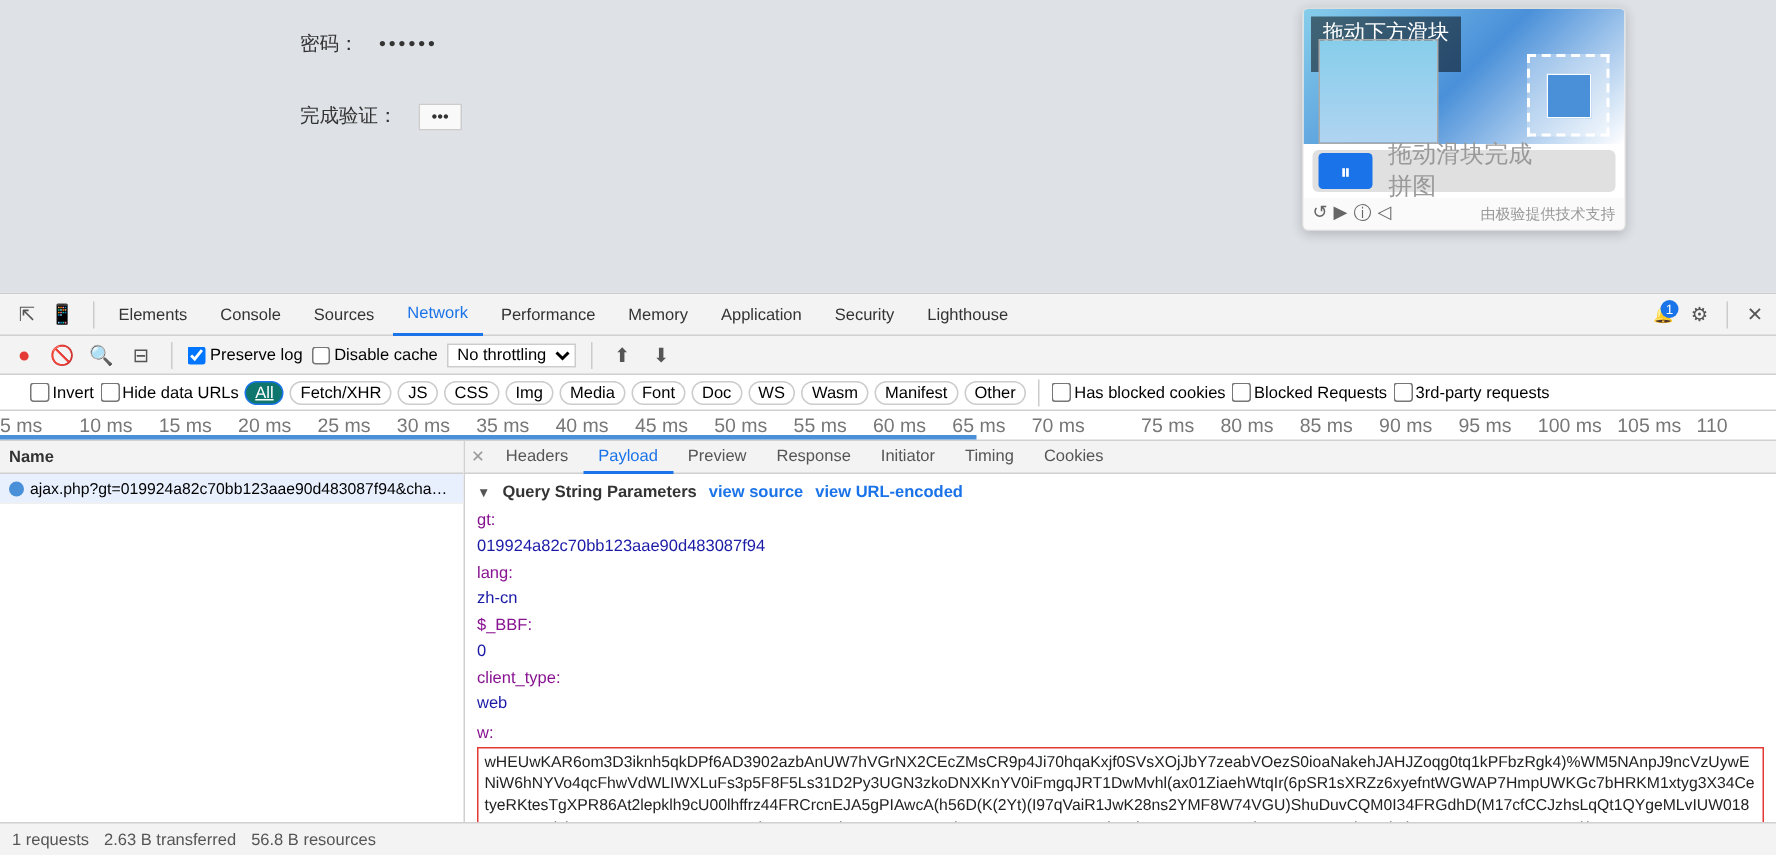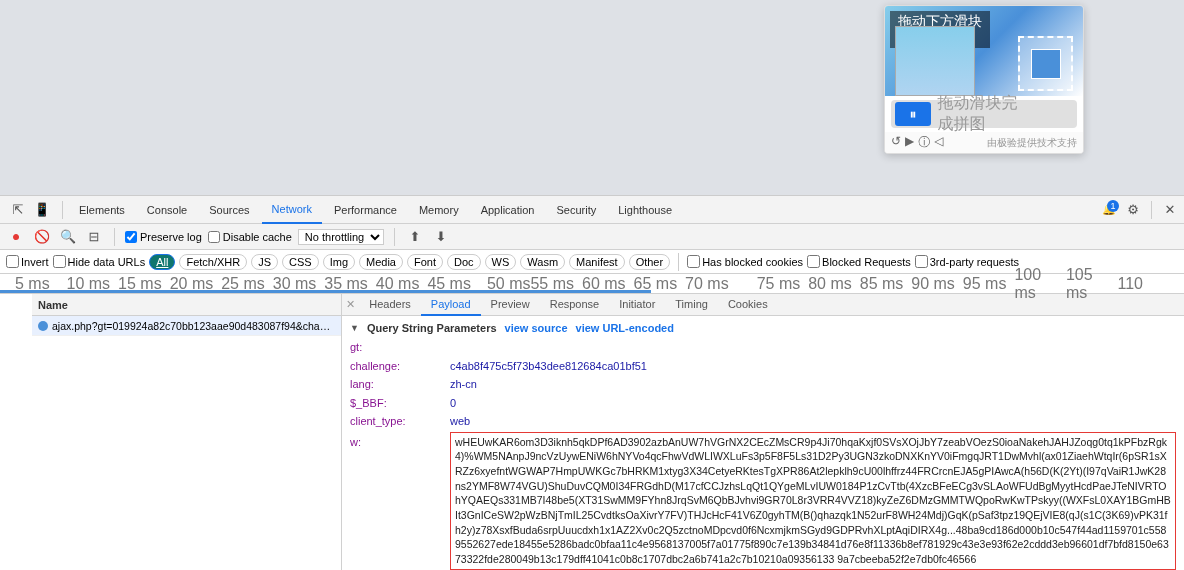--- a/index.html
+++ b/index.html
@@ -104,21 +104,21 @@
       padding: 0 2px;
     }
 
     
     .filter-bar {
       background: #fff;
       border-bottom: 1px solid #d0d0d0;
       height: 24px;
       display: flex;
       align-items: center;
-      padding: 0 6px;
+      padding: 0 20px;
       gap: 4px;
       font-size: 11px;
       flex-wrap: wrap;
       overflow: hidden;
     }
     .filter-bar label { display: flex; align-items: center; gap: 2px; cursor: pointer; }
     .filter-tag {
       padding: 1px 6px;
       border: 1px solid #ccc;
       border-radius: 10px;
@@ -140,44 +140,43 @@
       height: 20px;
       display: flex;
       align-items: center;
       padding: 0;
       position: relative;
     }
     .timeline-labels {
       display: flex;
       align-items: center;
       width: 100%;
-      padding: 0 15px;
+      padding: 0 0;
       color: #777;
-      font-size: 16px;
+      font-size: 13px;
     }
     .timeline-label {
       flex: 1;
       text-align: left;
     }
     .timeline-blue-bar {
       position: absolute;
       bottom: 0;
       left: 0;
       height: 3px;
       background: #4a90d9;
       width: 55%;
     }
 
     
     .main-content {
       display: flex;
       flex: 1;
       overflow: hidden;
       height: calc(375px - 28px - 26px - 24px - 20px - 22px);
-      margin-left: 32px;
     }
 
     
     .requests-panel {
       width: 310px;
       border-right: 1px solid #d0d0d0;
       overflow: hidden;
       display: flex;
       flex-direction: column;
     }
@@ -268,20 +267,21 @@
       color: #1a73e8;
       cursor: pointer;
       font-size: 11px;
       text-decoration: none;
     }
     .param-row {
       display: flex;
       padding: 1px 0;
       font-size: 11px;
       line-height: 1.5;
+      flex-direction: column;
     }
     .param-name {
       color: #881391;
       min-width: 100px;
       flex-shrink: 0;
     }
     .param-value {
       color: #1a1aa6;
       word-break: break-all;
     }
@@ -305,21 +305,21 @@
       font-size: 11px;
       color: #555;
       gap: 10px;
     }
 
     
     .captcha-overlay {
       position: absolute;
       right: 100px;
       top: 5px;
-      width: 200px;
+      width: 216px;
       background: #fff;
       border: 1px solid #ddd;
       border-radius: 4px;
       box-shadow: 0 2px 8px rgba(0,0,0,0.2);
       overflow: hidden;
     }
     .captcha-image-area {
       width: 100%;
       height: 90px;
       background: linear-gradient(135deg, #87ceeb 0%, #4a90d9 50%, #fff 100%);
@@ -415,20 +415,30 @@
         <div class="captcha-controls">
           <span class="captcha-ctrl-btn">↺</span>
           <span class="captcha-ctrl-btn">▶</span>
           <span class="captcha-ctrl-btn">ⓘ</span>
           <span class="captcha-ctrl-btn">◁</span>
         </div>
         <div style="font-size:10px;color:#999;">由极验提供技术支持</div>
       </div>
     </div>
 
+    <div style="position:absolute;left:200px;top:20px;font-size:13px;color:#333;">
+      <div style="margin-bottom:30px;">
+        <span>密码：</span>
+        <span style="margin-left:10px;letter-spacing:2px;color:#333;">••••••</span>
+      </div>
+      <div>
+        <span>完成验证：</span>
+        <span style="margin-left:10px;padding:2px 8px;border:1px solid #ccc;background:#f9f9f9;font-size:11px;">•••</span>
+      </div>
+    </div>
   </div>
 
   <div class="devtools">
 
     <div class="devtools-toolbar">
       <div class="toolbar-icons">
         <button class="icon-btn">⇱</button>
         <button class="icon-btn">📱</button>
       </div>
       <div class="toolbar-separator"></div>
@@ -514,21 +524,21 @@
       <div class="timeline-labels">
         <span class="timeline-label" style="min-width:45px;">5 ms</span>
         <span class="timeline-label" style="min-width:45px;">10 ms</span>
         <span class="timeline-label" style="min-width:45px;">15 ms</span>
         <span class="timeline-label" style="min-width:45px;">20 ms</span>
         <span class="timeline-label" style="min-width:45px;">25 ms</span>
         <span class="timeline-label" style="min-width:45px;">30 ms</span>
         <span class="timeline-label" style="min-width:45px;">35 ms</span>
         <span class="timeline-label" style="min-width:45px;">40 ms</span>
         <span class="timeline-label" style="min-width:45px;">45 ms</span>
-        <span class="timeline-label" style="min-width:45px;text-align:right;">50 ms</span>
+        <span class="timeline-label" style="min-width:45px;">50 ms</span>
         <span class="timeline-label" style="min-width:45px;">55 ms</span>
         <span class="timeline-label" style="min-width:45px;">60 ms</span>
         <span class="timeline-label" style="min-width:45px;">65 ms</span>
         <span class="timeline-label" style="min-width:45px;">70 ms</span>
         <span class="timeline-label" style="min-width:45px;margin-left:20px;">75 ms</span>
         <span class="timeline-label" style="min-width:45px;">80 ms</span>
         <span class="timeline-label" style="min-width:45px;">85 ms</span>
         <span class="timeline-label" style="min-width:45px;">90 ms</span>
         <span class="timeline-label" style="min-width:45px;">95 ms</span>
         <span class="timeline-label" style="min-width:45px;">100 ms</span>
@@ -567,24 +577,21 @@
 
           <div class="section-header">
             <span class="triangle">▼</span>
             <span>Query String Parameters</span>
             <a class="view-link">view source</a>
             <a class="view-link">view URL-encoded</a>
           </div>
 
           <div class="param-row">
             <span class="param-name">gt:</span>
-          </div>
-          <div class="param-row">
-            <span class="param-name">challenge:</span>
-            <span class="param-value">c4ab8f475c5f73b43dee812684ca01bf51</span>
+            <span class="param-value">019924a82c70bb123aae90d483087f94</span>
           </div>
           <div class="param-row">
             <span class="param-name">lang:</span>
             <span class="param-value">zh-cn</span>
           </div>
           <div class="param-row">
             <span class="param-name">$_BBF:</span>
             <span class="param-value">0</span>
           </div>
           <div class="param-row">
@@ -594,15 +601,20 @@
 
           <div class="param-row" style="align-items:flex-start;">
             <span class="param-name" style="margin-top:2px;">w:</span>
             <span class="param-value red-border" style="flex:1;">wHEUwKAR6om3D3iknh5qkDPf6AD3902azbAnUW7hVGrNX2CEcZMsCR9p4Ji70hqaKxjf0SVsXOjJbY7zeabVOezS0ioaNakehJAHJZoqg0tq1kPFbzRgk4)%WM5NAnpJ9ncVzUywENiW6hNYVo4qcFhwVdWLIWXLuFs3p5F8F5Ls31D2Py3UGN3zkoDNXKnYV0iFmgqJRT1DwMvhl(ax01ZiaehWtqIr(6pSR1sXRZz6xyefntWGWAP7HmpUWKGc7bHRKM1xtyg3X34CetyeRKtesTgXPR86At2lepklh9cU00lhffrz44FRCrcnEJA5gPIAwcA(h56D(K(2Yt)(I97qVaiR1JwK28ns2YMF8W74VGU)ShuDuvCQM0I34FRGdhD(M17cfCCJzhsLqQt1QYgeMLvIUW0184P1zCvTtb(4XzcBFeECg3vSLAoWFUdBgMyytHcdPaeJTeNIVRTOhYQAEQs331MB7I48be5(XT31SwMM9FYhn8JrqSvM6QbBJvhvi9GR70L8r3VRR4VVZ18)kyZeZ6DMzGMMTWQpoRwKwTPskyy((WXFsL0XAY1BGmHBIt3GnICeSW2pWzBNjTmIL25CvdtksOaXivrY7FV)THJcHcF41V6Z0gyhTM(B()qhazqk1N52urF8WH24Mdj)GqK(pSaf3tpz19QEjVIE8(qJ(s1C(3K69)vPK31fh2y)z78XsxfBuda6srpUuucdxh1x1AZ2Xv0c2Q5zctnoMDpcvd0f6NcxmjkmSGyd9GDPRvhXLptAqiDIRX4g...48ba9cd186d000b10c547f44ad1159701c5589552627ede18455e5286badc0bfaa11c4e9568137005f7a01775f890c7e139b34841d76e8f11336b8ef781929c43e3e93f62e2cddd3eb96601df7bfd8150e6373322fde280049b13c179dff41041c0b8c1707dbc2a6b741a2c7b10210a09356133 9a7cbeeba52f2e7db0fc46566</span>
           </div>
 
         </div>
       </div>
     </div>
 
+    <div class="status-bar">
+      <span>1 requests</span>
+      <span>2.63 B transferred</span>
+      <span>56.8 B resources</span>
+    </div>
 
   </div>
 </div>
 
 </body></html>

